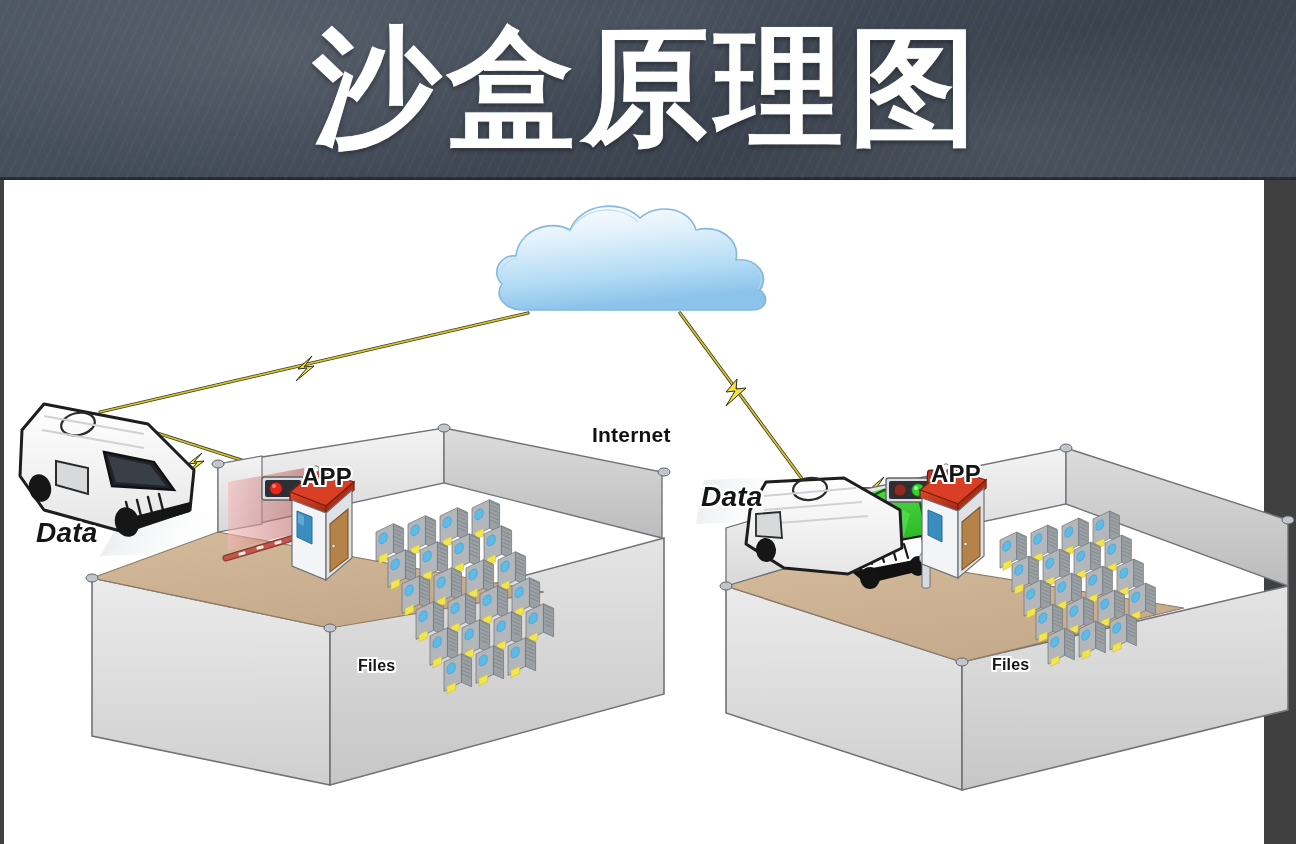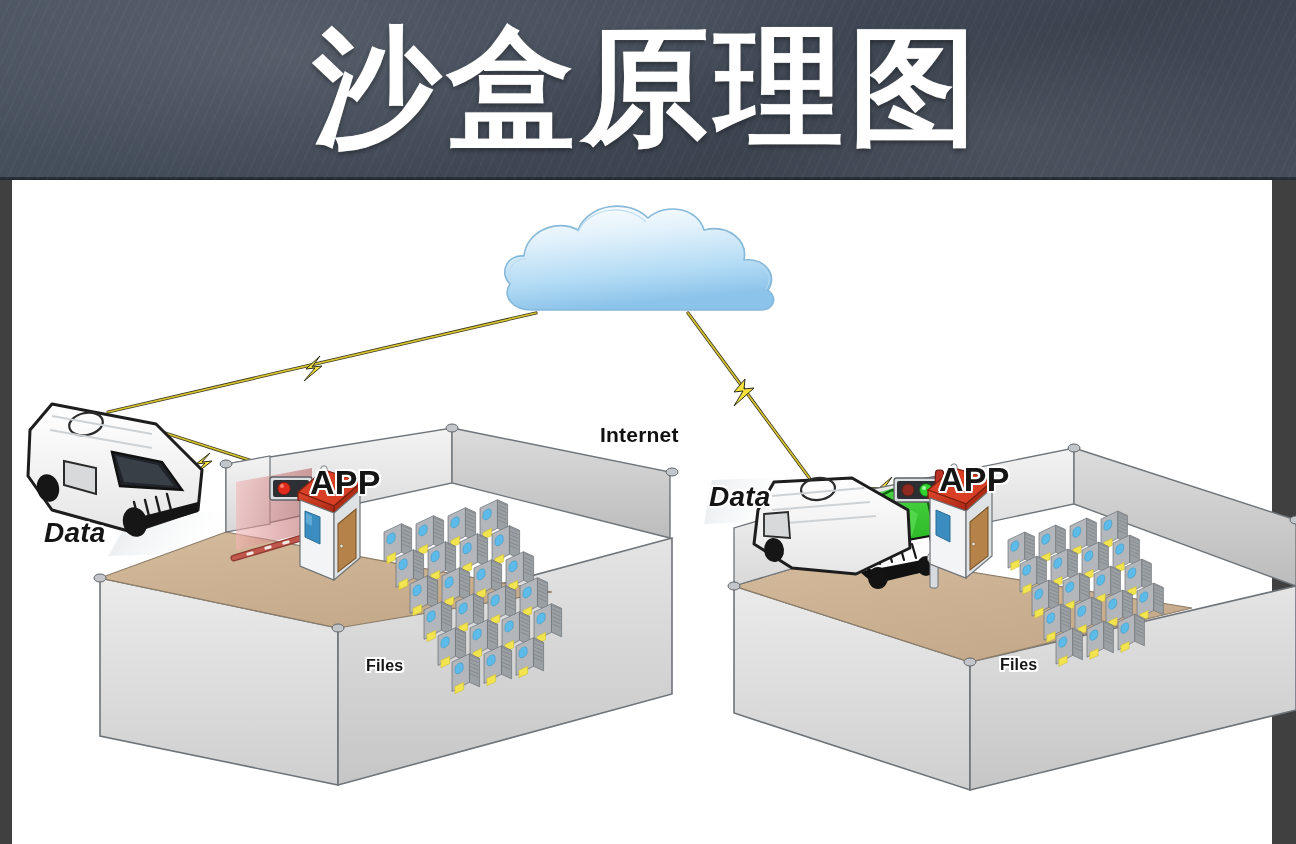--- a/index.html
+++ b/index.html
@@ -37,36 +37,36 @@
     color:#ffffff;
     font-family:"DejaVu Serif","Liberation Serif",serif;
     font-size:128px;line-height:1;font-weight:700;
     letter-spacing:6px;
     text-shadow:0 2px 5px rgba(0,0,0,.45), 0 0 1px rgba(255,255,255,.8);
     transform:translateY(-4px);
     user-select:none;white-space:nowrap;
   }
 
   
-  .scene{position:absolute;left:12px;top:180px;width:1260px;height:664px;background:#fff;}
+  .scene{position:absolute;left:4px;top:180px;width:1260px;height:664px;background:#fff;}
   .svgroot{position:absolute;left:0;top:0;width:1296px;height:664px;}
 
   
   .lbl{
     position:absolute;font-weight:700;color:#151515;white-space:nowrap;
     text-shadow:
       -1.6px -1.6px 0 #fff, 1.6px -1.6px 0 #fff,
       -1.6px  1.6px 0 #fff, 1.6px  1.6px 0 #fff,
        0 -2px 0 #fff, 0 2px 0 #fff, -2px 0 0 #fff, 2px 0 0 #fff;
     user-select:none;letter-spacing:.2px;
   }
   .lbl-internet{font-size:21px;color:#111;
     text-shadow:-1.4px -1.4px 0 #fff,1.4px -1.4px 0 #fff,-1.4px 1.4px 0 #fff,1.4px 1.4px 0 #fff;}
   .lbl-data{font-size:28px;font-style:italic;}
-  .lbl-app{font-size:34px;}
+  .lbl-app{font-size:24px;}
   .lbl-files{font-size:16px;}
 </style>
 </head>
 <body>
 
 <div id="stage">
 
   <div class="header-band">
     <div class="edge-bottom"></div>
   </div>

